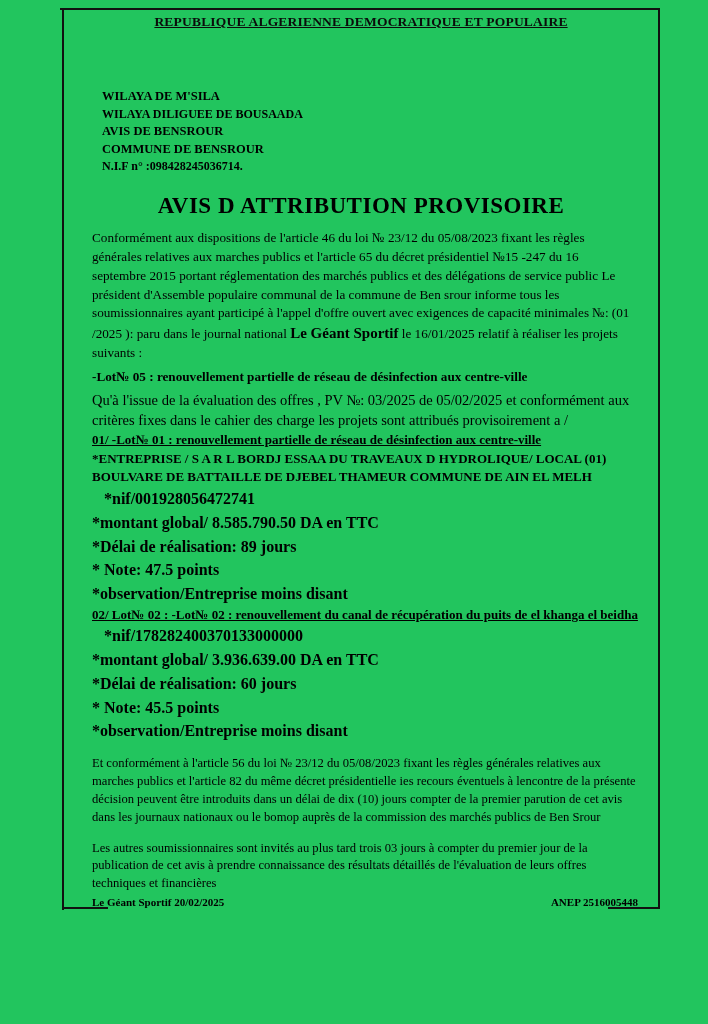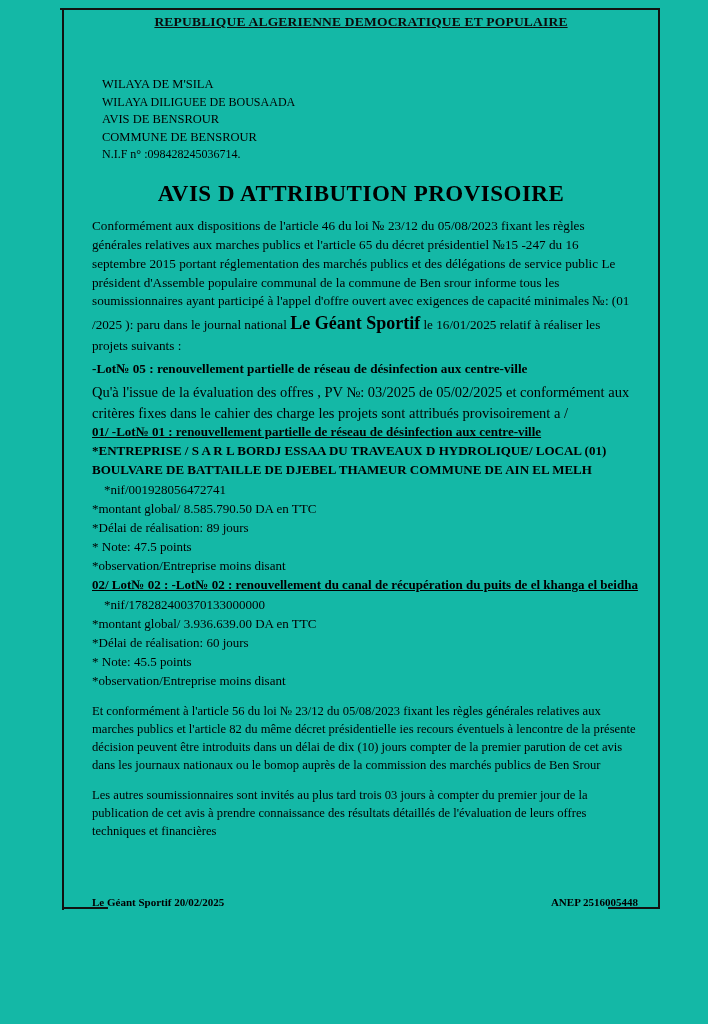--- a/index.html
+++ b/index.html
@@ -13,21 +13,21 @@
     font-family: "Liberation Serif", serif;
     color: #000000;
     position: relative;
     overflow: hidden;
   }
   .page {
     position: absolute;
     left: 0; top: 0;
     width: 708px;
     height: 1024px;
-    background: #14b8a6;
+    background: #22c55e;
   }
   
   .border-top {
     position: absolute;
     left: 60px; top: 8px;
     width: 600px; height: 2px;
     background: #111;
   }
   .border-left {
     position: absolute;
@@ -64,23 +64,23 @@
     font-family: "Liberation Serif", serif;
     font-weight: bold;
     font-size: 13.5px;
     letter-spacing: 0.2px;
     text-decoration: underline;
     margin-top: 6px;
     margin-bottom: 0;
     color: #0b0b0b;
   }
   .header-block {
-    margin-top: 46px;
+    margin-top: 58px;
     margin-left: 24px;
-    font-weight: normal;
+    font-weight: bold;
     line-height: 1.42;
   }
   .header-block div {
     white-space: nowrap;
   }
   .hdr-1 { font-size: 12.5px; }
   .hdr-2 { font-size: 12px; }
   .hdr-3 { font-size: 12.5px; }
   .hdr-4 { font-size: 12.5px; }
   .hdr-5 { font-size: 12px; }
@@ -96,21 +96,21 @@
   }
   .para {
     font-size: 13.2px;
     line-height: 1.42;
     text-align: left;
     margin: 0 0 0 14px;
     width: 540px;
   }
   .para .journal {
     font-weight: bold;
-    font-size: 18px;
+    font-size: 15px;
   }
   .lot-line {
     font-size: 13.2px;
     font-weight: bold;
     margin-left: 14px;
     line-height: 1.45;
   }
   .issue-para {
     font-size: 14.5px;
     margin-left: 14px;
@@ -121,22 +121,22 @@
   .award-line {
     font-size: 13px;
     font-weight: bold;
     margin-left: 14px;
     line-height: 1.45;
   }
   .award-line.underline {
     text-decoration: underline;
   }
   .award-sub {
-    font-size: 13px;
-    font-weight: normal;
+    font-size: 16px;
+    font-weight: bold;
     margin-left: 14px;
     line-height: 1.48;
   }
   .award-sub.indent {
     margin-left: 26px;
   }
   .tail-para {
     font-size: 12.6px;
     margin-left: 14px;
     line-height: 1.42;

